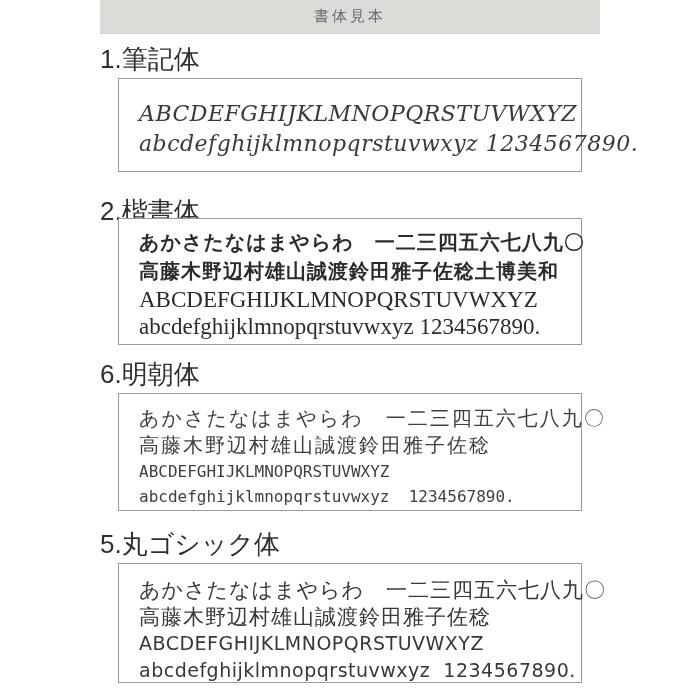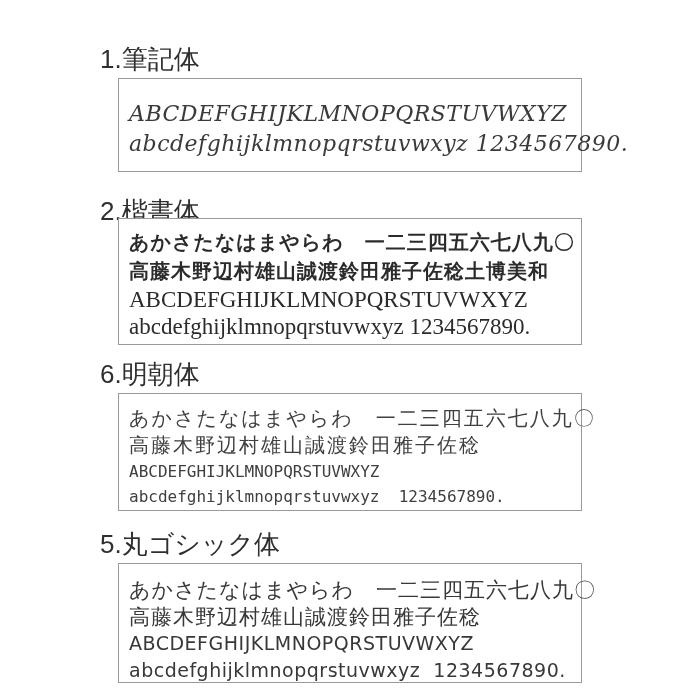--- a/index.html
+++ b/index.html
@@ -44,21 +44,21 @@
   .h1 { top: 44px; }
   .h2 { top: 196px; }
   .h3 { top: 359px; }
   .h4 { top: 529px; }
 
   
   .box {
     position: absolute; left: 118px; width: 464px;
     border: 1px solid #9a9a9a;
     background: #ffffff;
-    padding-left: 10px;
+    padding-left: 20px;
     color: #333333;
   }
   .box .line { white-space: pre; }
 
   .box1 { top: 78px;  height: 94px;  padding-top: 20px; }
   .box2 { top: 218px; height: 127px; padding-top: 10px; }
   .box3 { top: 393px; height: 118px; padding-top: 11px; }
   .box4 { top: 563px; height: 120px; padding-top: 12px; }
 
   
@@ -124,20 +124,23 @@
     height: 27px;
     color: #383838;
     letter-spacing: 0.5px;
   }
 </style>
 </head>
 <body>
 
 <div class="page">
 
+  <div class="header-bar">
+    <span class="header-title">書体見本</span>
+  </div>
 
   <div class="heading h1">1.筆記体</div>
   <div class="box box1">
     <div class="line script-line">ABCDEFGHIJKLMNOPQRSTUVWXYZ</div>
     <div class="line script-line">abcdefghijklmnopqrstuvwxyz 1234567890.</div>
   </div>
 
   <div class="heading h2">2.楷書体</div>
   <div class="box box2">
     <div class="line kaisho-kana">あかさたなはまやらわ　一二三四五六七八九〇</div>

